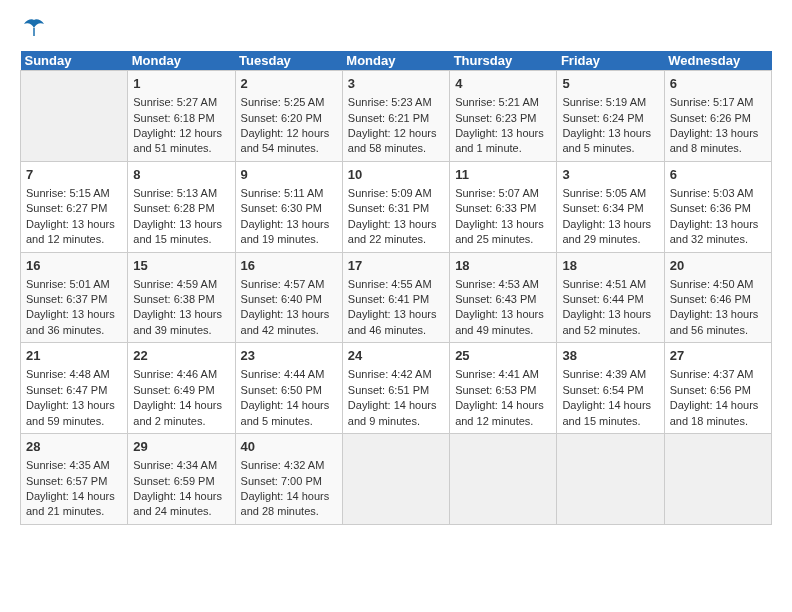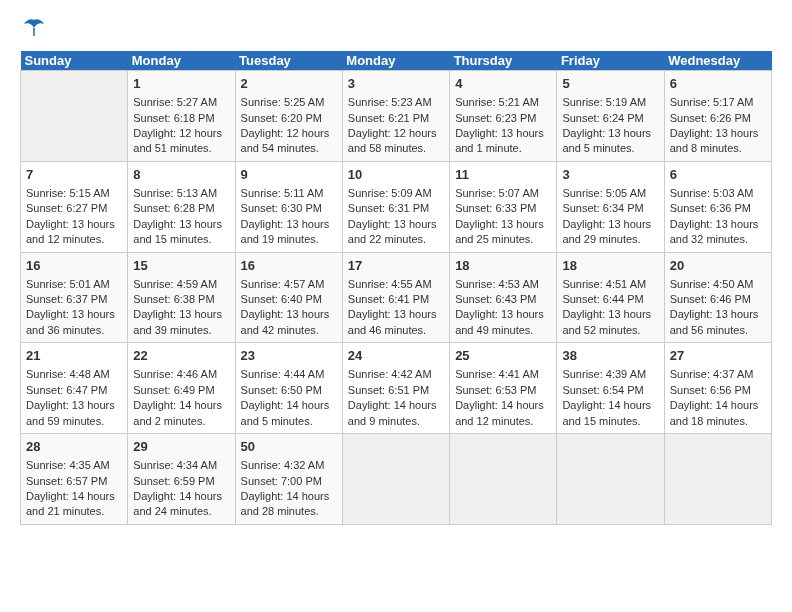--- a/index.html
+++ b/index.html
@@ -153,20 +153,20 @@
         <td><span class="day-num">22</span><span>Sunrise: 4:46 AM<br>Sunset: 6:49 PM<br>Daylight: 14 hours and 2 minutes.</span></td>
         <td><span class="day-num">23</span><span>Sunrise: 4:44 AM<br>Sunset: 6:50 PM<br>Daylight: 14 hours and 5 minutes.</span></td>
         <td><span class="day-num">24</span><span>Sunrise: 4:42 AM<br>Sunset: 6:51 PM<br>Daylight: 14 hours and 9 minutes.</span></td>
         <td><span class="day-num">25</span><span>Sunrise: 4:41 AM<br>Sunset: 6:53 PM<br>Daylight: 14 hours and 12 minutes.</span></td>
         <td><span class="day-num">38</span><span>Sunrise: 4:39 AM<br>Sunset: 6:54 PM<br>Daylight: 14 hours and 15 minutes.</span></td>
         <td><span class="day-num">27</span><span>Sunrise: 4:37 AM<br>Sunset: 6:56 PM<br>Daylight: 14 hours and 18 minutes.</span></td>
       </tr>
       <tr>
         <td><span class="day-num">28</span><span>Sunrise: 4:35 AM<br>Sunset: 6:57 PM<br>Daylight: 14 hours and 21 minutes.</span></td>
         <td><span class="day-num">29</span><span>Sunrise: 4:34 AM<br>Sunset: 6:59 PM<br>Daylight: 14 hours and 24 minutes.</span></td>
-        <td><span class="day-num">50</span><span>Sunrise: 4:32 AM<br>Sunset: 7:00 PM<br>Daylight: 14 hours and 28 minutes.</span></td>
+        <td><span class="day-num">40</span><span>Sunrise: 4:32 AM<br>Sunset: 7:00 PM<br>Daylight: 14 hours and 28 minutes.</span></td>
         <td class="empty-cell"></td>
         <td class="empty-cell"></td>
         <td class="empty-cell"></td>
         <td class="empty-cell"></td>
       </tr>
     </tbody>
 </table>
 
 </body></html>

